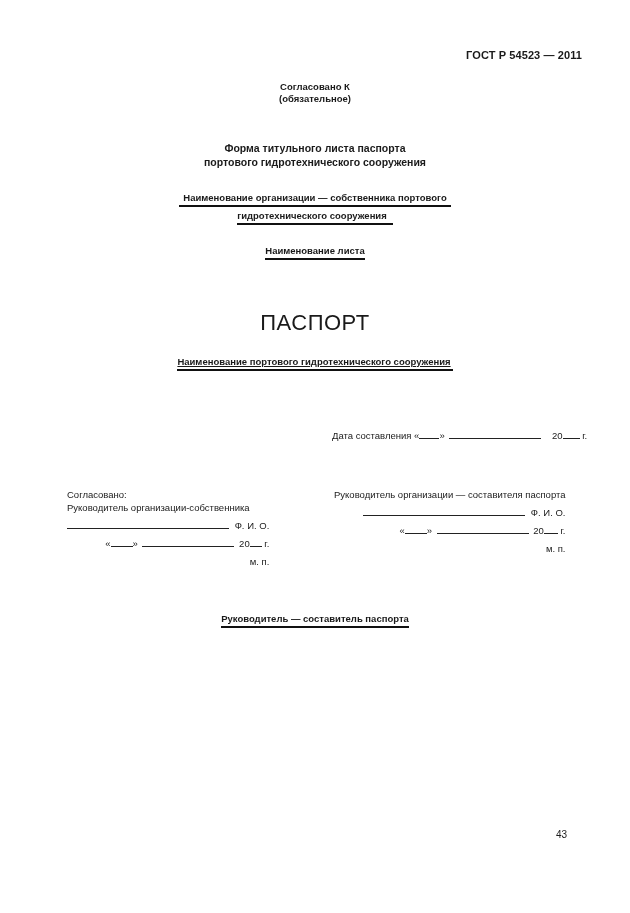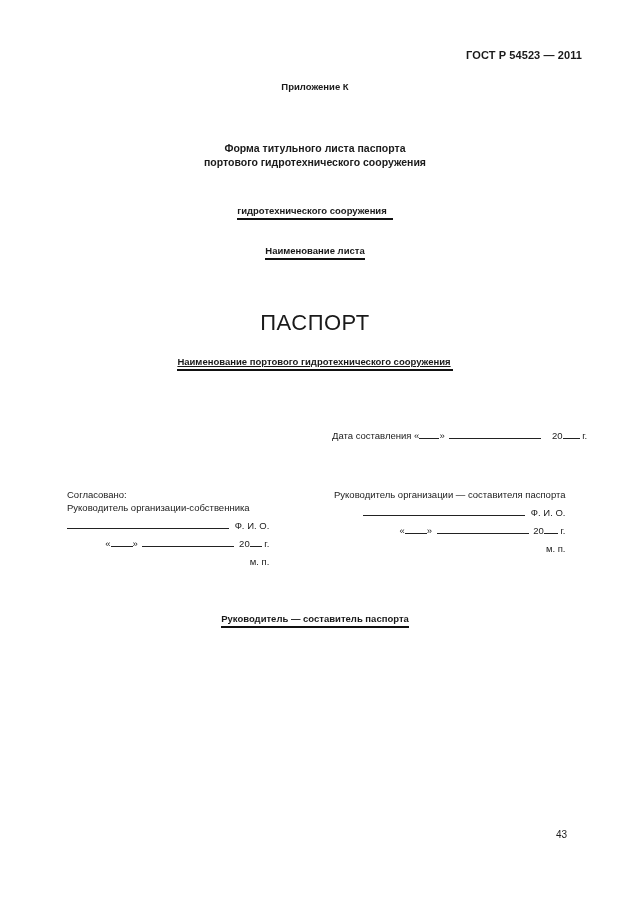--- a/index.html
+++ b/index.html
@@ -93,30 +93,31 @@
     left: 556px;
     font-size: 10px;
   }
 </style>
 </head>
 <body>
 
 <div class="abs standard-code">ГОСТ Р 54523 — 2011</div>
 
 <div class="abs center-block appendix">
-  <div>Приложение К</div>
+  <div>Согласовано К</div>
+  <div>(обязательное)</div>
 </div>
 
 <div class="abs center-block form-title">
   <div>Форма титульного листа паспорта</div>
   <div>портового гидротехнического сооружения</div>
 </div>
 
 <div class="abs center-block org-name">
-  <br>
+  <span class="ul-bold" style="padding-left:4px;padding-right:4px;">Наименование организации — собственника портового</span><br>
   <span class="ul-bold" style="margin-top:2px;padding-right:6px;">гидротехнического сооружения</span>
 </div>
 
 <div class="abs center-block port-name">
   <span class="ul-bold">Наименование листа</span>
 </div>
 
 <div class="abs center-block passport-title">ПАСПОРТ</div>
 
 <div class="abs center-block structure-name">

